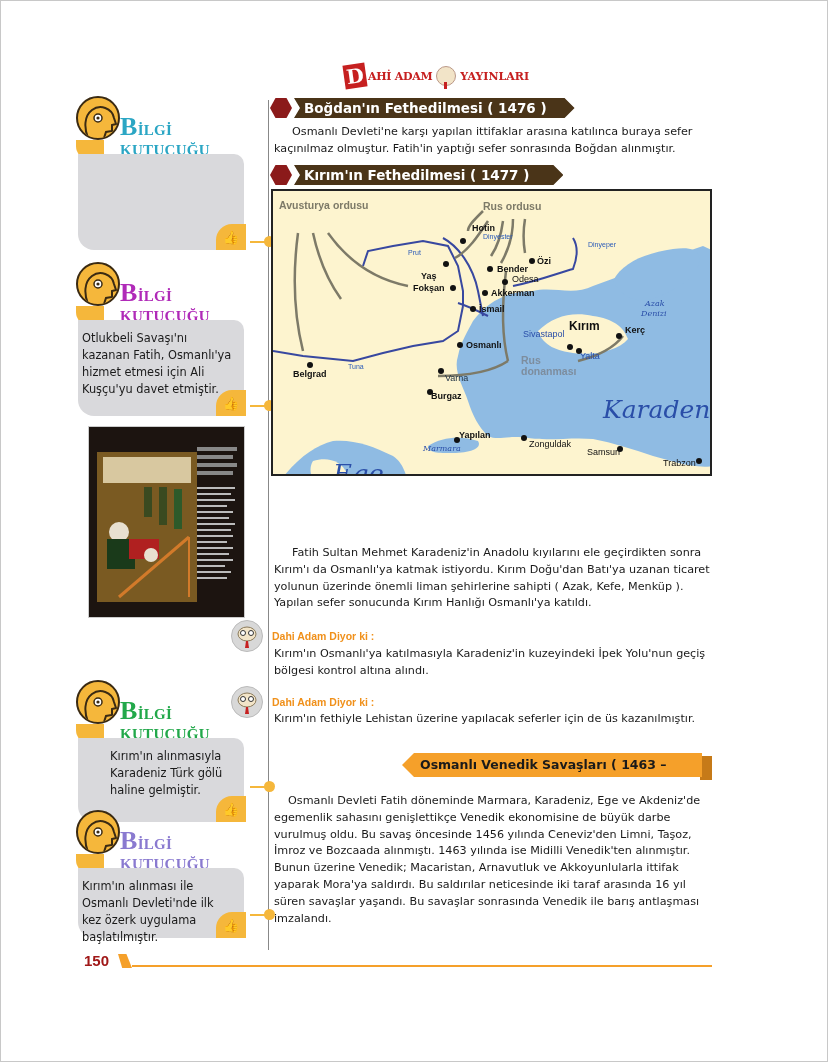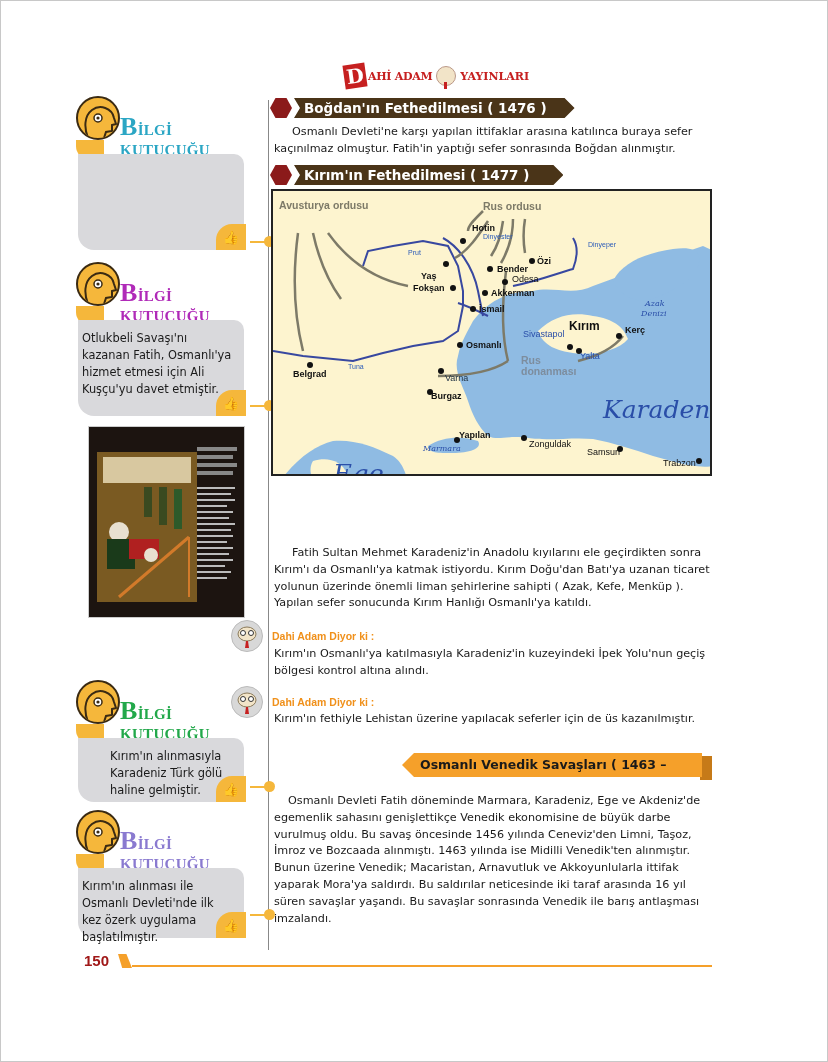--- a/index.html
+++ b/index.html
@@ -155,21 +155,21 @@
 <div class="abs info-box" style="left:76px;top:680px;height:120px;">
   <div class="abs info-corner"></div>
   <div class="abs info-head-icon">
     <svg width="44" height="44" viewBox="0 0 44 44">
         <path d="M10 40 C6 30 6 18 14 12 C22 6 34 10 36 20 L38 26 L34 27 L34 33 L28 34 L26 40" fill="none" stroke="#3a2a12" stroke-width="2"></path>
         <circle cx="20" cy="20" r="4" fill="#fff" stroke="#3a2a12" stroke-width="1.5"></circle>
         <circle cx="20" cy="20" r="1.6" fill="#3a2a12"></circle>
       </svg>
   </div>
   <div class="abs info-title" style="color:#22a84a;"><span class="big">B</span><span>İLGİ KUTUCUĞU</span></div>
-  <div class="abs info-body" style="height:64px;padding-left:32px;">
+  <div class="abs info-body" style="height:84px;padding-left:32px;">
     <span>Kırım'ın alınmasıyla Karadeniz Türk gölü haline gelmiştir.</span>
     <div class="abs thumb-tab">👍</div>
   </div>
 </div>
 <div class="abs connector" style="left:250px;top:786px;width:16px;"></div>
 <div class="abs connector-dot" style="left:264px;top:781px;"></div>
 
 <div class="abs info-box" style="left:76px;top:810px;height:120px;">
   <div class="abs info-corner"></div>
   <div class="abs info-head-icon">

